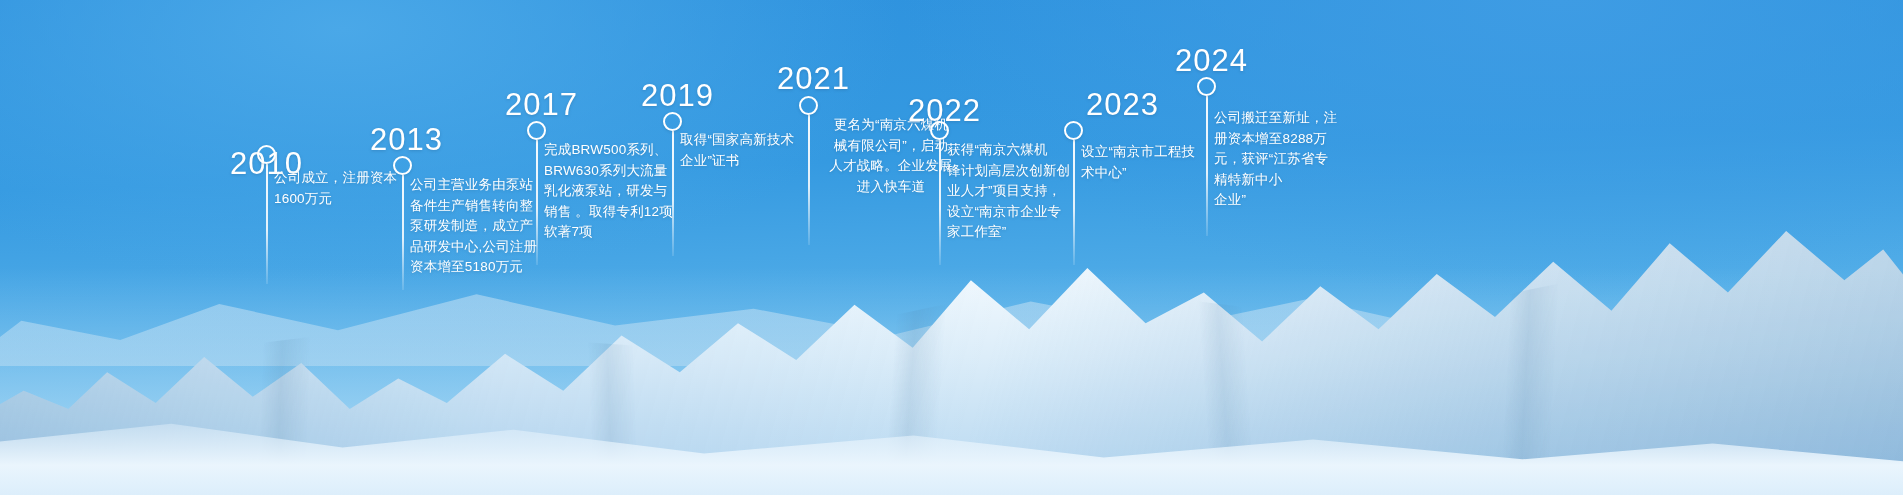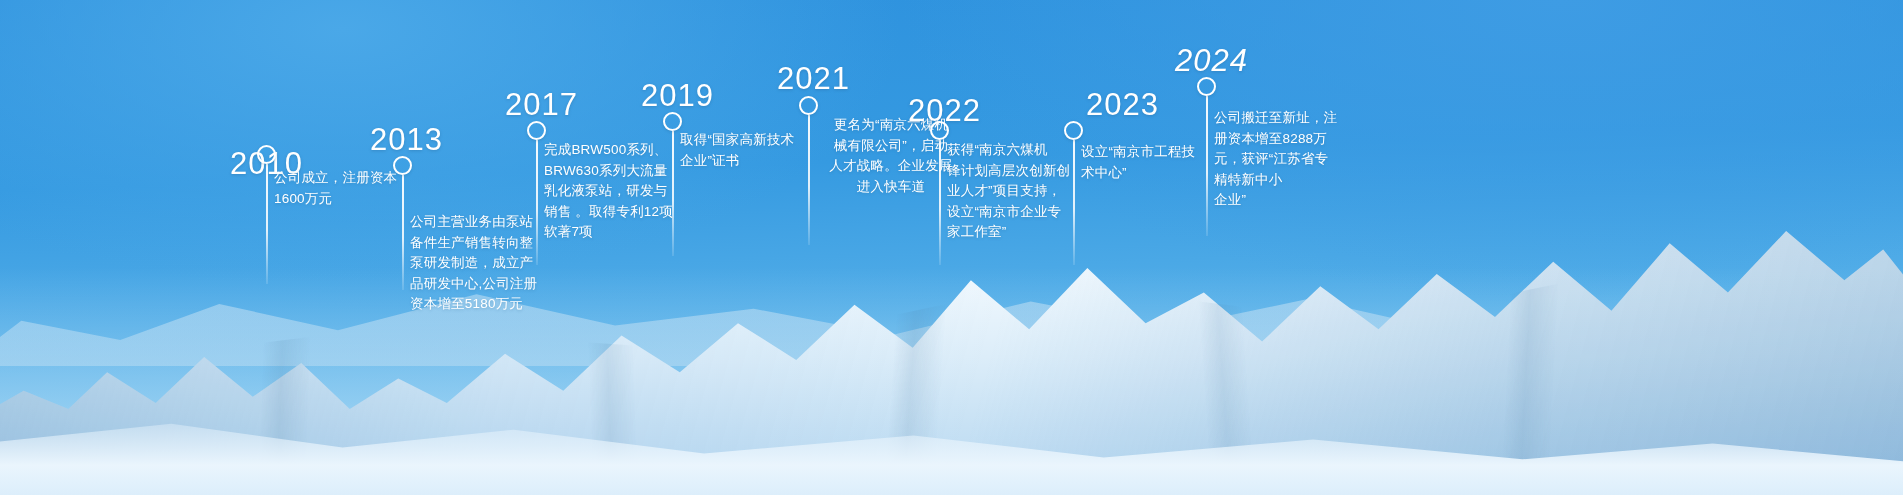--- a/index.html
+++ b/index.html
@@ -136,21 +136,21 @@
       <div class="year" style="left: 230px; top: 114px; margin-top: 34px;">2010</div>
       <div class="stem" style="left: 266px; top: 164px; height: 120px;"></div>
       <div class="dot" style="left: 257px; top: 145px;"></div>
       <div class="desc" style="left: 274px; top: 168px; width: 150px;">公司成立，注册资本
 1600万元</div>
     </div>
     <div class="node">
       <div class="year" style="left: 370px; top: 124px;">2013</div>
       <div class="stem" style="left: 402px; top: 175px; height: 115px;"></div>
       <div class="dot" style="left: 393px; top: 156px;"></div>
-      <div class="desc" style="left: 410px; top: 175px; width: 150px; margin-top: 37px;">公司主营业务由泵站
+      <div class="desc" style="left: 410px; top: 175px; width: 150px;">公司主营业务由泵站
 备件生产销售转向整
 泵研发制造，成立产
 品研发中心,公司注册
 资本增至5180万元</div>
     </div>
     <div class="node">
       <div class="year" style="left: 505px; top: 89px;">2017</div>
       <div class="stem" style="left: 536px; top: 140px; height: 125px;"></div>
       <div class="dot" style="left: 527px; top: 121px;"></div>
       <div class="desc" style="left: 544px; top: 140px; width: 160px;">完成BRW500系列、
@@ -186,21 +186,21 @@
 家工作室”</div>
     </div>
     <div class="node">
       <div class="year" style="left: 1042px; top: 89px; margin-left: 44px;">2023</div>
       <div class="stem" style="left: 1073px; top: 140px; height: 125px;"></div>
       <div class="dot" style="left: 1064px; top: 121px;"></div>
       <div class="desc" style="left: 1081px; top: 133px; width: 150px; margin-top: 9px;">设立“南京市工程技
 术中心”</div>
     </div>
     <div class="node">
-      <div class="year" style="left: 1175px; top: 45px; font-style: italic;">2024</div>
+      <div class="year" style="left: 1175px; top: 45px;">2024</div>
       <div class="stem" style="left: 1206px; top: 96px; height: 140px;"></div>
       <div class="dot" style="left: 1197px; top: 77px;"></div>
       <div class="desc" style="left: 1214px; top: 108px; width: 160px;">公司搬迁至新址，注
 册资本增至8288万
 元，获评“江苏省专
 精特新中小
 企业”</div>
     </div>
   </div>
 

